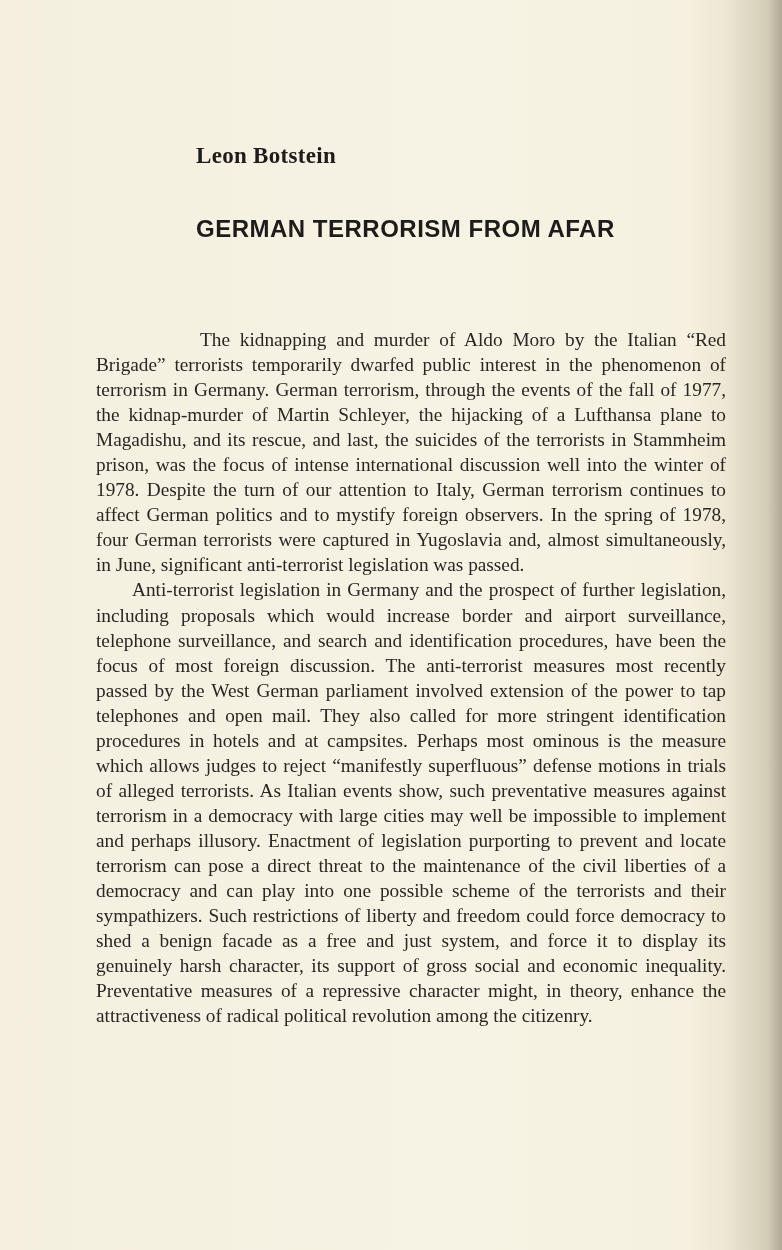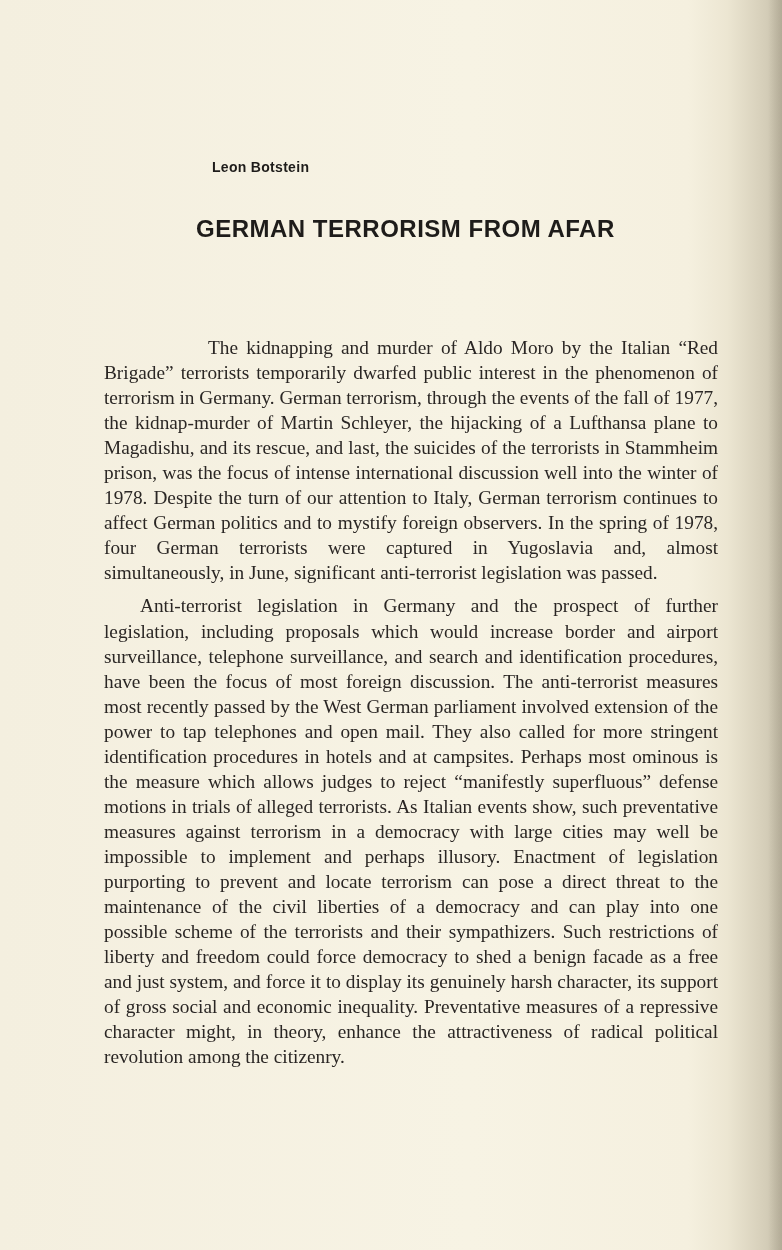--- a/index.html
+++ b/index.html
@@ -24,26 +24,26 @@
       position: absolute;
       right: 0; top: 0;
       width: 14px;
       height: 1250px;
       background: linear-gradient(to right, rgba(200,192,172,0) 0%, rgba(160,152,132,0.55) 100%);
     }
     .author {
       position: absolute;
       left: 196px;
       top: 143px;
-      font-family: Liberation Sans, sans-serif;
+      font-family: Liberation Serif, serif;
       font-weight: bold;
-      font-size: 14px;
+      font-size: 23px;
       color: #1e1c1a;
       letter-spacing: 0.3px;
-      margin: 16px;
+      margin: 0;
     }
     .title {
       position: absolute;
       left: 196px;
       top: 215px;
       font-family: "Liberation Sans", sans-serif;
       font-weight: bold;
       font-size: 24px;
       color: #1e1c1a;
       letter-spacing: 0.5px;
@@ -53,21 +53,21 @@
       position: absolute;
       left: 96px;
       top: 327px;
       width: 630px;
       font-family: "Liberation Serif", serif;
       font-size: 19.3px;
       line-height: 25.05px;
       color: #2a2624;
     }
     .body-text p {
-      margin: 8px;
+      margin: 0;
       text-align: justify;
       text-indent: 36px;
       hyphens: manual;
     }
     .body-text p.first {
       text-indent: 104px;
     }
   </style>
 </head>
 <body>

